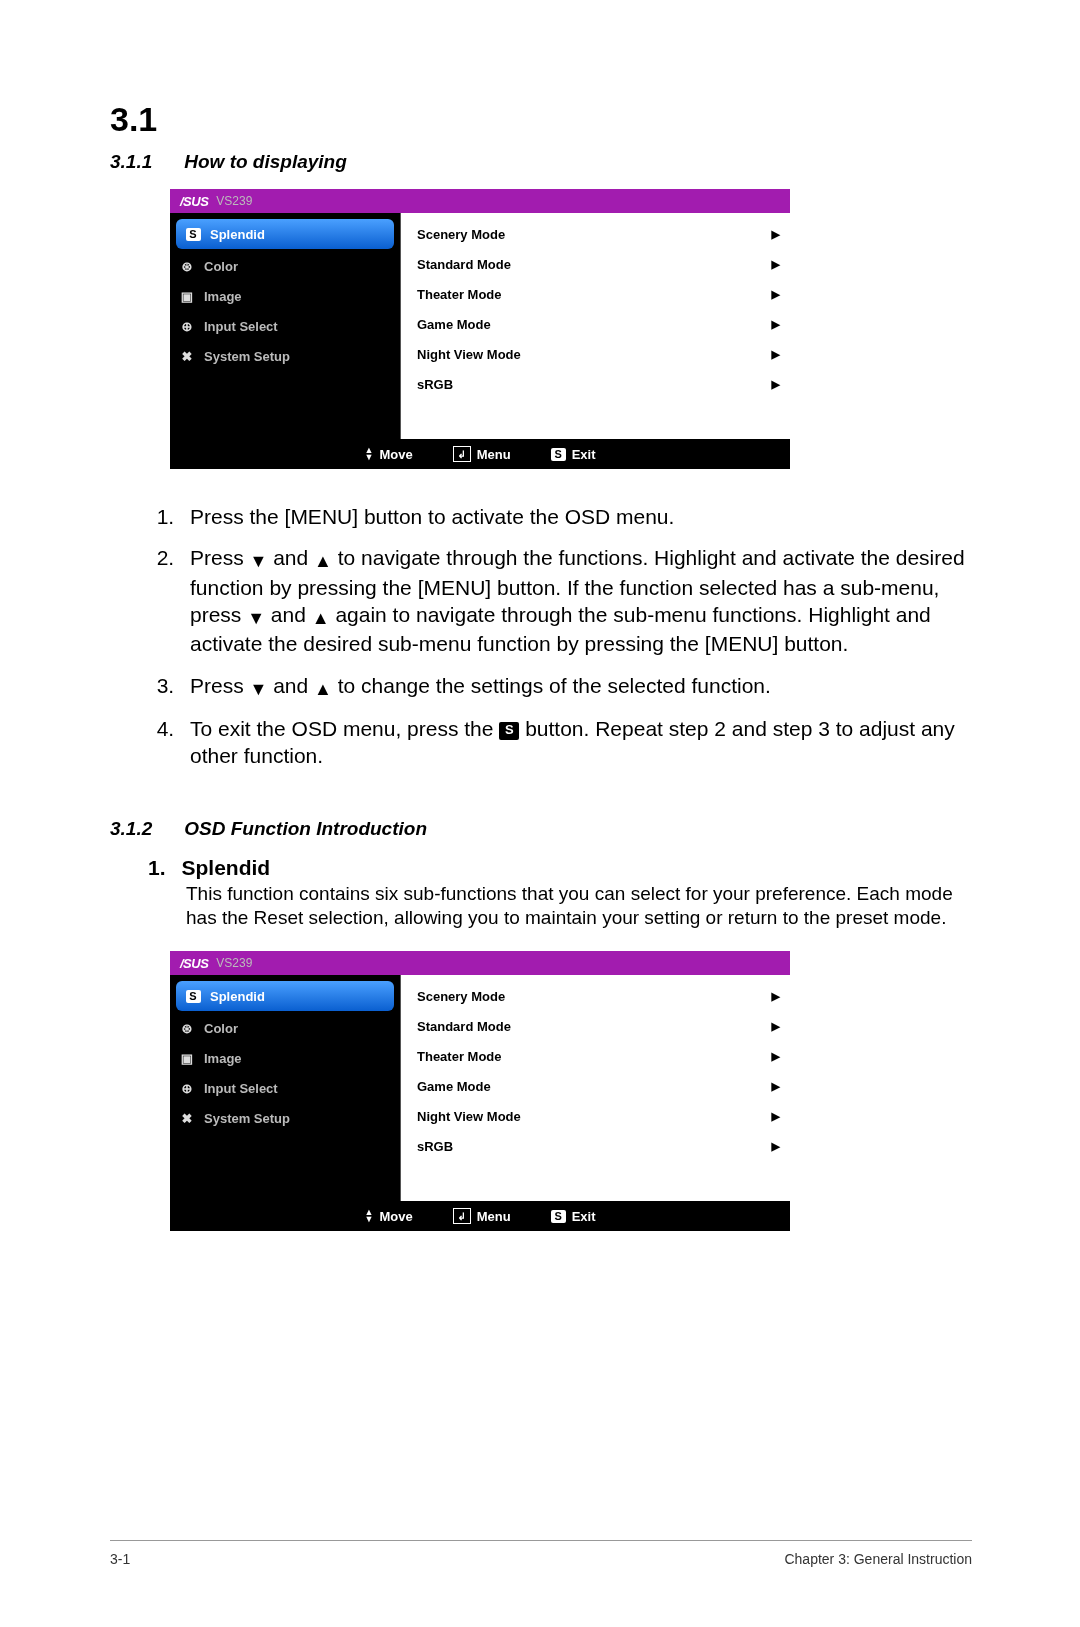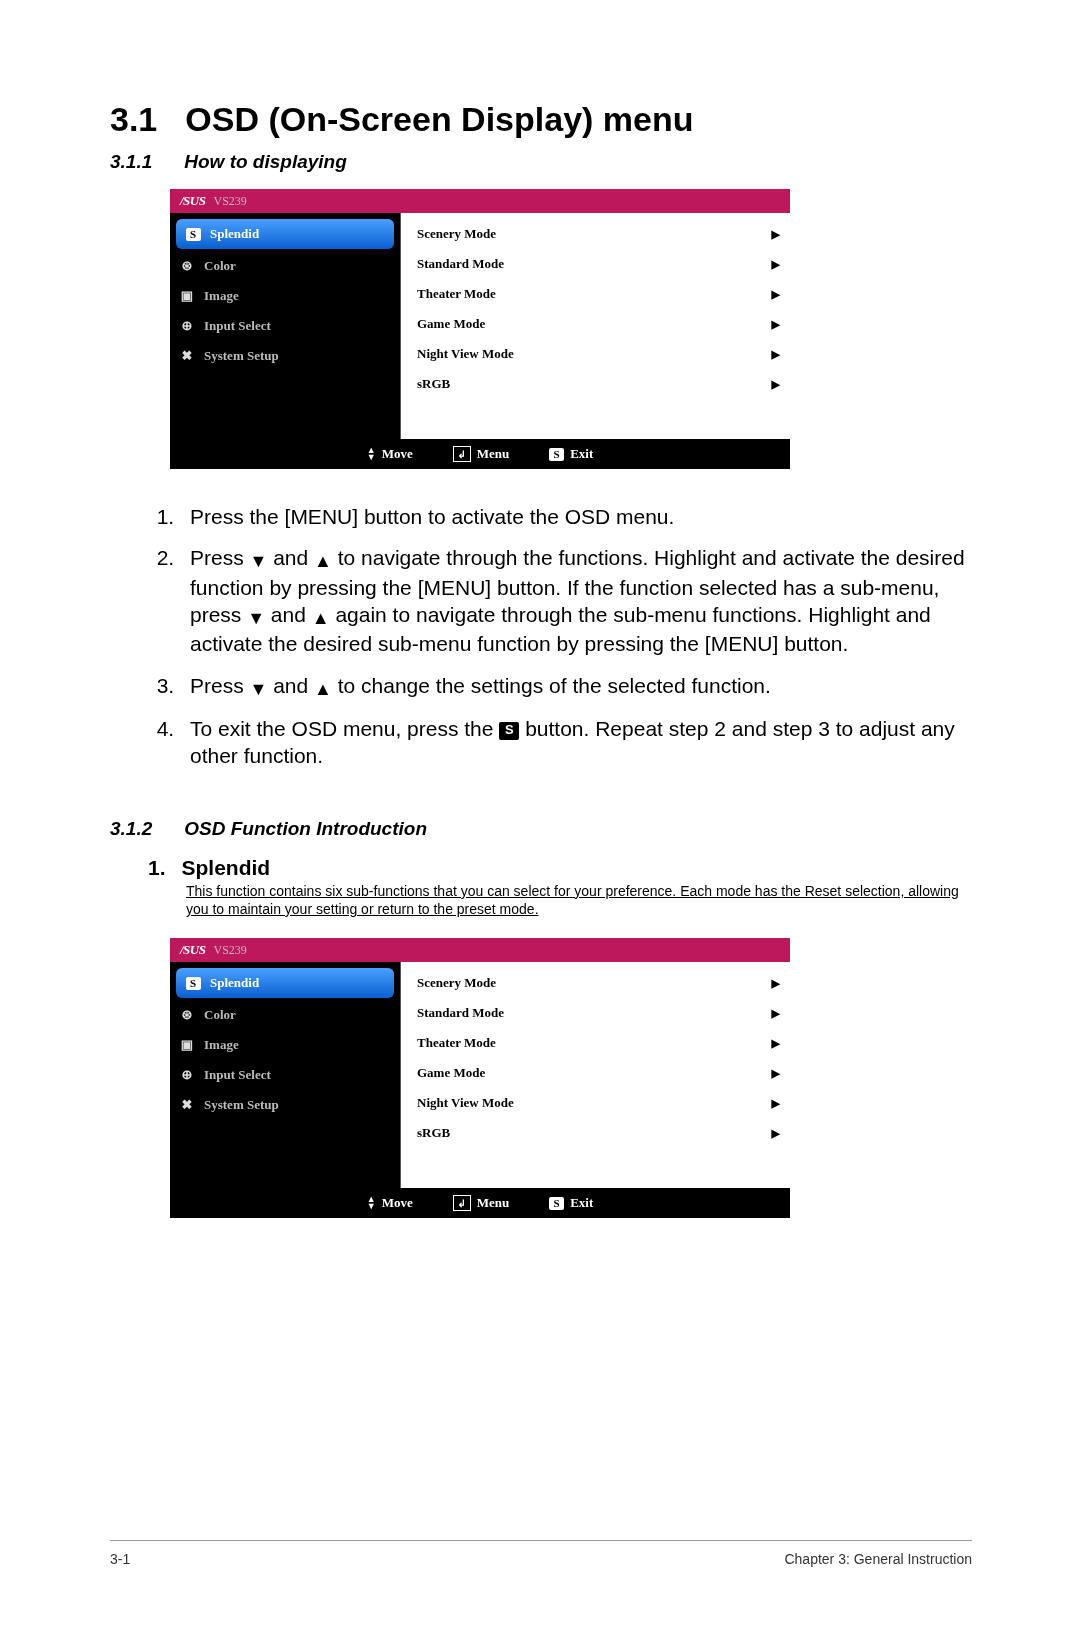--- a/index.html
+++ b/index.html
@@ -31,23 +31,23 @@
     margin: 4px 0 10px 0;
     display: flex;
     gap: 32px;
     font-style: italic;
   }
   .osd-wrapper {
     margin: 6px 0 16px 60px;
   }
   .osd {
     width: 620px;
-    background: #be185d;
+    background: #a21caf;
     color: #fff;
-    font-family: Liberation Serif, serif;
+    font-family: Liberation Sans, sans-serif;
   }
   .osd-top {
     height: 24px;
     display: flex;
     align-items: center;
     font-size: 12px;
     color: #bbb;
     padding-left: 10px;
     gap: 8px;
   }
@@ -172,24 +172,23 @@
   }
   .sub-block { margin: 0 0 0 38px; }
   .sub-heading {
     font-size: 21px;
     font-weight: bold;
     display: flex;
     gap: 16px;
     margin: 6px 0 2px 0;
   }
   .sub-body {
-    font-size: 14px;
+    font-size: 19px;
     line-height: 1.3;
     margin: 0 0 14px 38px;
-    text-decoration: underline;
   }
   .bullets {
     list-style: disc;
     font-size: 21px;
     line-height: 1.3;
     padding-left: 28px;
     margin: 16px 0 0 60px;
   }
   .bullets li { padding-left: 8px; }
   .menu-box-icon {
@@ -209,21 +208,20 @@
     color: #333;
     gap: 40px;
   }
 </style>
 </head>
 <body>
 <div class="page">
 
 <h1 class="section-title">
   <span>3.1</span>
-  <span>OSD (On-Screen Display) menu</span>
 </h1>
 
 <h2 class="subsection-title">
   <span>3.1.1</span>
   <span>How to displaying</span>
 </h2>
 
 <div class="osd-wrapper">
   <div class="osd">
     <div class="osd-top">

